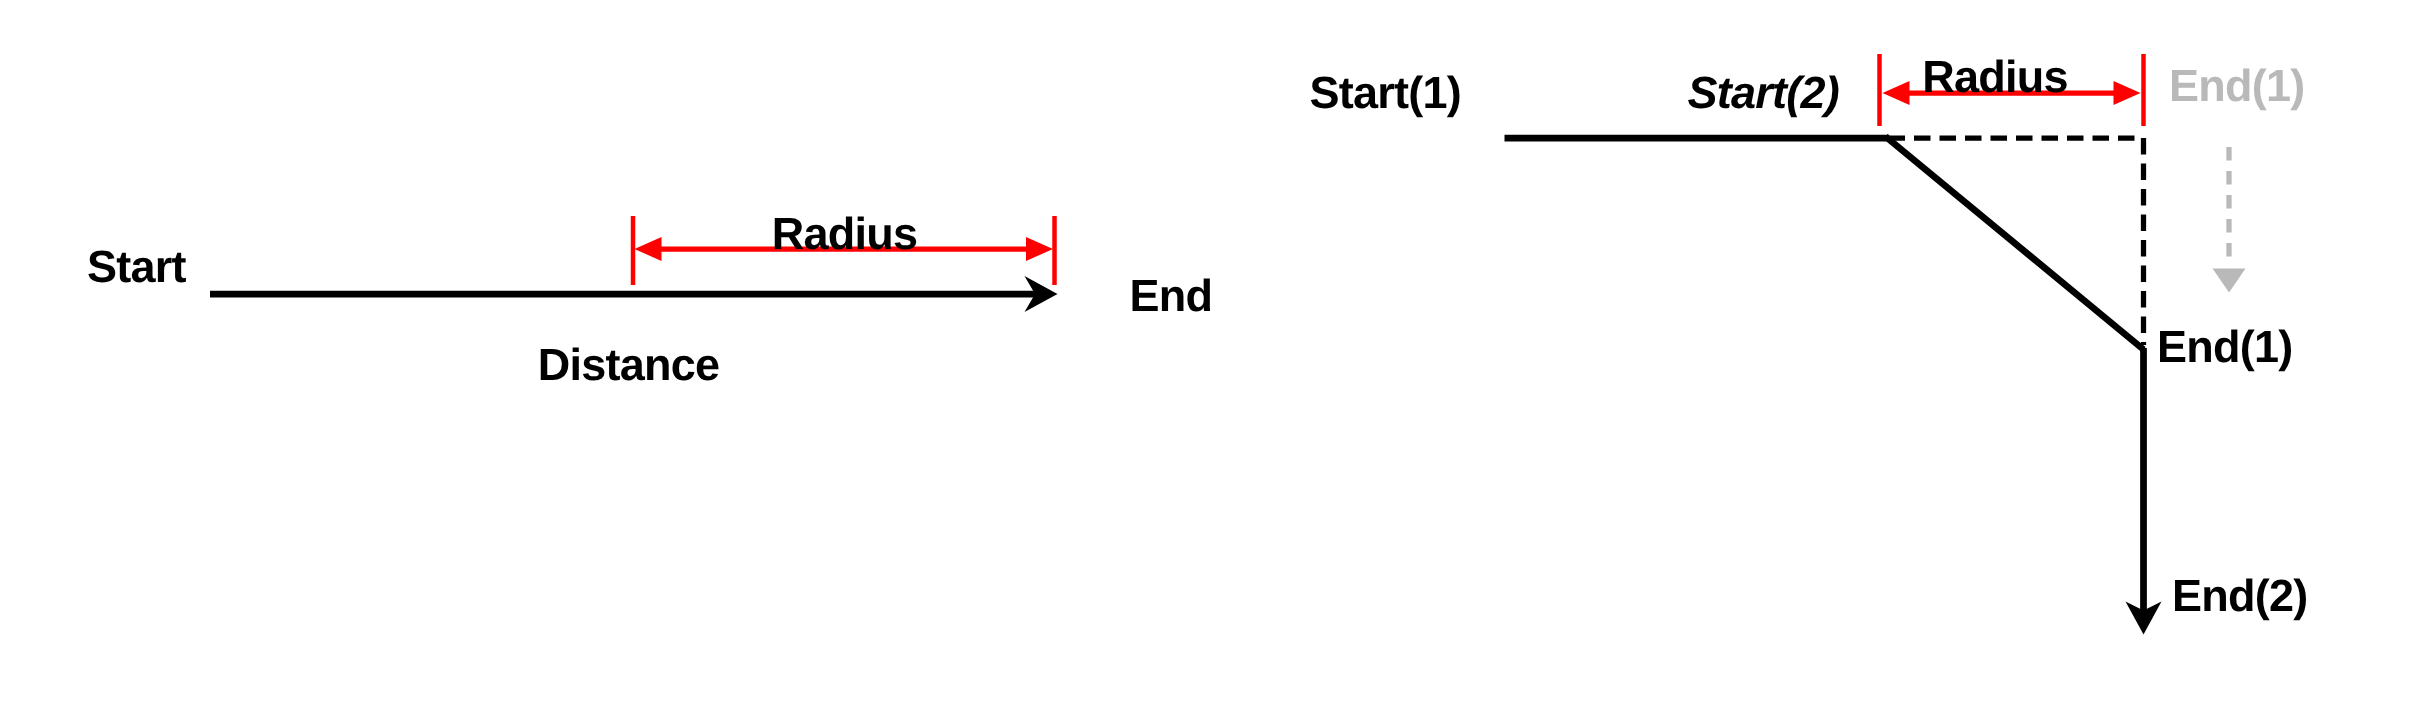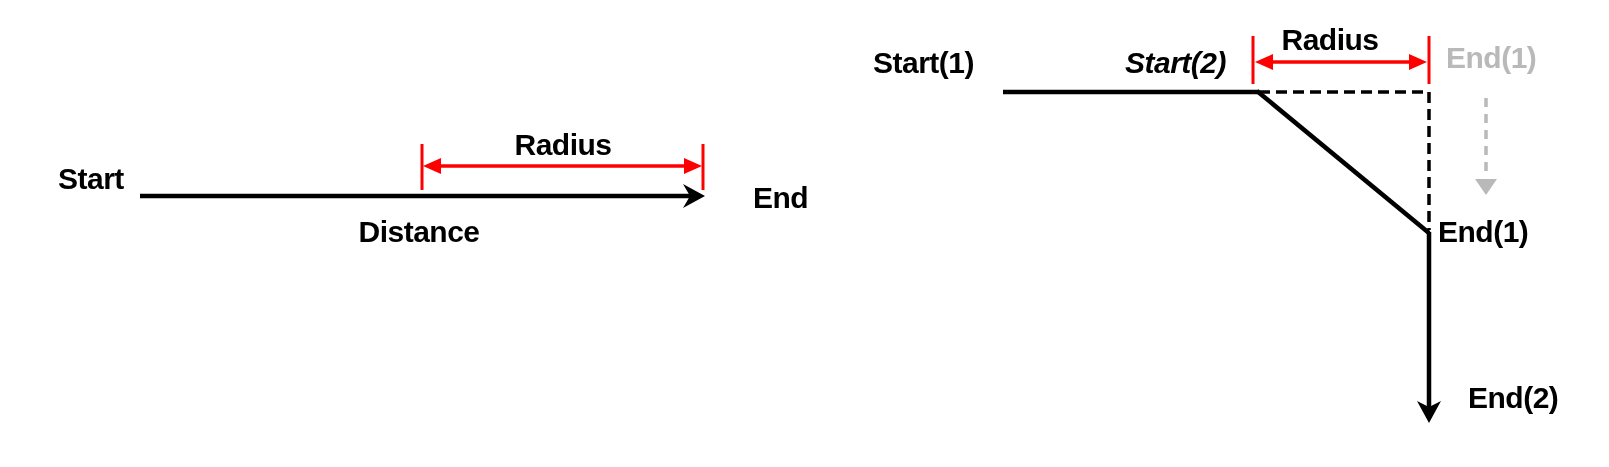--- a/index.html
+++ b/index.html
@@ -14,21 +14,21 @@
   .stage svg { position: absolute; left: 0; top: 0; }
   .lbl {
     position: absolute;
     font-weight: bold;
     font-size: 30px;
     line-height: 1.1;
     color: #000000;
     white-space: nowrap;
     letter-spacing: -0.5px;
   }
-  .lbl.centered { transform: translateX(-50%); }
+  .lbl.centered { transform: translateX(-50%); margin-top: 12px; }
   .lbl.ghost { color: #b9b9b9; }
   .stroke-main { stroke: #000000; fill: none; }
   .fill-main   { fill: #000000; stroke: none; }
   .stroke-dim  { stroke: #ff0000; fill: none; }
   .fill-dim    { fill: #ff0000; stroke: none; }
   .stroke-ghost{ stroke: #b9b9b9; fill: none; }
   .fill-ghost  { fill: #b9b9b9; stroke: none; }
 </style>
 </head>
 <body>
@@ -71,15 +71,15 @@
   <div class="lbl" style="left:58px; top:162px;">Start</div>
   <div class="lbl" style="left:753px; top:181px;">End</div>
   <div class="lbl centered" style="left:563px; top:128px;">Radius</div>
   <div class="lbl centered" style="left:419px; top:215px;">Distance</div>
 
   <div class="lbl" style="left:873px; top:46px;text-align:center;">Start(1)</div>
   <div class="lbl" style="left:1125px; top:46px;font-style:italic;">Start(2)</div>
   <div class="lbl centered" style="left:1330px; top:23px;">Radius</div>
   <div class="lbl ghost" style="left:1446px; top:41px;">End(1)</div>
   <div class="lbl" style="left:1438px; top:215px;">End(1)</div>
-  <div class="lbl" style="left:1448px; top:381px;margin-left:20px;">End(2)</div>
+  <div class="lbl" style="left:1448px; top:381px;">End(2)</div>
 
 </div>
 
 </body></html>

